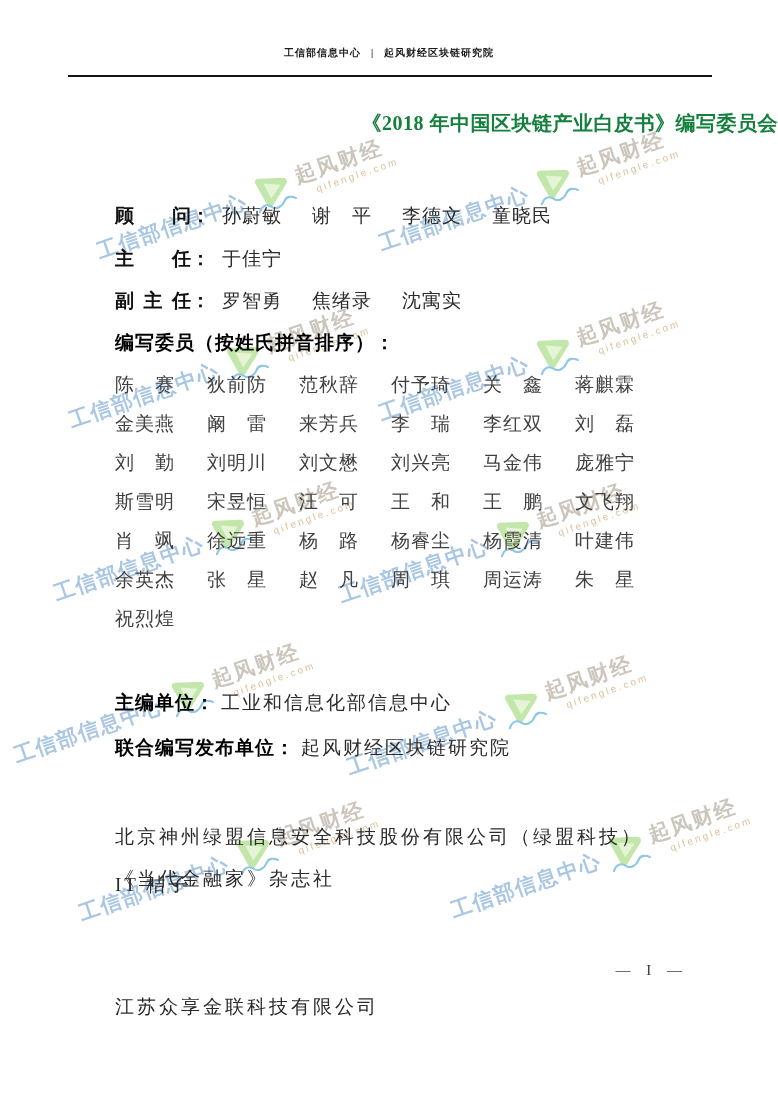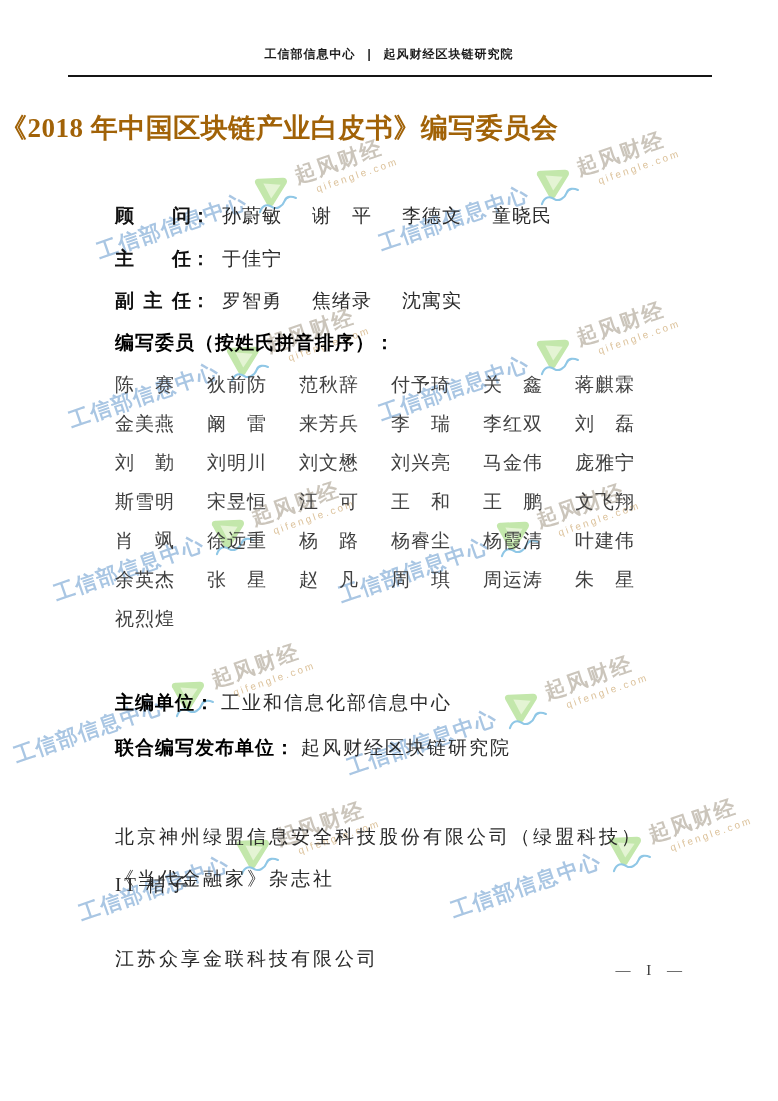--- a/index.html
+++ b/index.html
@@ -34,32 +34,32 @@
   }
   .wm-url {
     font-size:10px; color:#dcc29b; letter-spacing:2.5px;
     margin:3px 0 0 16px;
     font-family:"Liberation Sans","DejaVu Sans",sans-serif;
   }
   
   .content { position:absolute; inset:0; z-index:1; }
   .page-header {
     position:absolute; top:46px; left:0; right:0;
-    text-align:center; font-size:12px; font-weight:bold;
-    letter-spacing:1px; color:#1a1a1a;font-family:Liberation Mono, monospace;
+    text-align:center; font-size:10px; font-weight:bold;
+    letter-spacing:1px; color:#1a1a1a;
   }
   .header-sep { padding:0 10px; font-weight:bold; }
   .header-rule {
     position:absolute; top:75px; left:68px; width:644px;
     border-top:2px solid #151515;
   }
   .doc-title {
     position:absolute; top:110px; left:0; right:0;
-    text-align:left; font-size:27px; font-weight:bold;
-    letter-spacing:0.5px; color:#a16207;
+    text-align:right; font-size:20px; font-weight:bold;
+    letter-spacing:0.5px; color:#15803d;
   }
   .role-row {
     position:absolute; left:115px; font-size:19px; line-height:26px;
     white-space:nowrap;
   }
   .role-label {
     display:inline-flex; width:76px; justify-content:space-between;
     font-weight:bold; vertical-align:bottom;
   }
   .role-colon { font-weight:bold; }
@@ -294,18 +294,18 @@
       <span class="unit-label">联合编写发布单位：</span><span class="unit-value">起风财经区块链研究院</span>
     </div>
     <div class="unit-row" style="top:690px">
       <span class="unit-label">主编单位：</span><span class="unit-value">工业和信息化部信息中心</span>
     </div>
 
 
     <div class="org-row" style="top:866px">《当代金融家》杂志社</div>
     <div class="org-row" style="top:824px">北京神州绿盟信息安全科技股份有限公司（绿盟科技）</div>
     <div class="org-row" style="top:872px">IT 桔子</div>
-    <div class="org-row" style="top:946px">江苏众享金联科技有限公司</div>
+    <div class="org-row" style="top:994px">江苏众享金联科技有限公司</div>
 
     <div class="page-number">— I —</div>
 
   </div>
 </div>
 
 </body></html>

